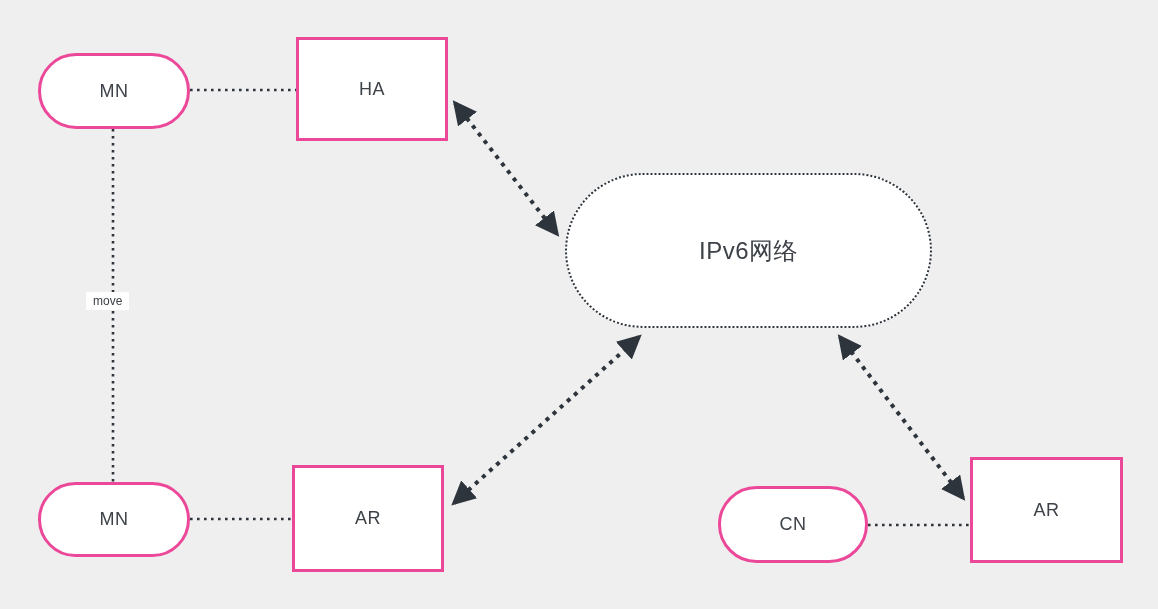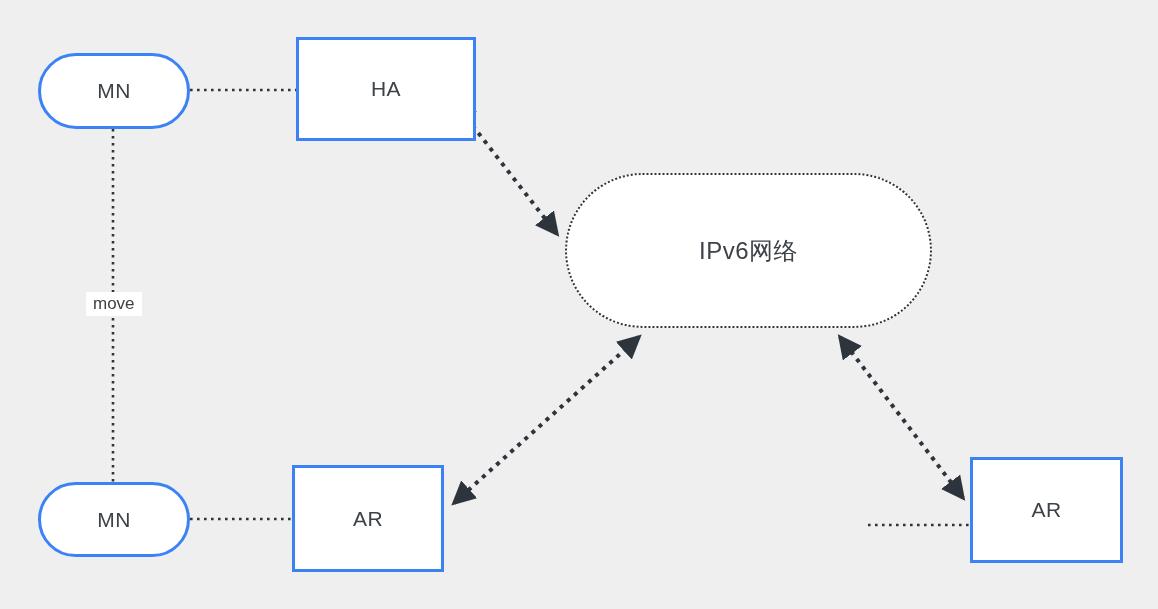--- a/index.html
+++ b/index.html
@@ -19,50 +19,50 @@
     position: absolute;
     left: 0;
     top: 0;
     width: 1158px;
     height: 609px;
   }
   .node {
     position: absolute;
     box-sizing: border-box;
     background: #ffffff;
-    border: 3px solid #3b82f6;
+    border: 3px solid #ec4899;
     display: flex;
     align-items: center;
     justify-content: center;
-    font-size: 21px;
+    font-size: 18px;
     color: #3d4248;
     letter-spacing: 0.5px;
   }
   .stadium {
     border-radius: 40px;
   }
   .cloud {
     border: 2.5px dotted #2e343c;
     border-radius: 78px;
     font-size: 24px;
   }
   .node-mn-top    { left: 38px;  top: 53px;  width: 152px; height: 76px; }
-  .node-ha        { left: 296px; top: 37px;  width: 180px; height: 104px; }
+  .node-ha        { left: 296px; top: 37px;  width: 152px; height: 104px; }
   .node-ipv6      { left: 565px; top: 173px; width: 367px; height: 155px; }
   .node-mn-bottom { left: 38px;  top: 482px; width: 152px; height: 75px; }
   .node-ar-left   { left: 292px; top: 465px; width: 152px; height: 107px; }
   .node-cn        { left: 718px; top: 486px; width: 150px; height: 77px; }
   .node-ar-right  { left: 970px; top: 457px; width: 153px; height: 106px; }
   .edge-label {
     position: absolute;
     left: 86px;
     top: 292px;
     background: #ffffff;
     padding: 2px 7px;
-    font-size: 17px;
+    font-size: 12px;
     color: #3d4248;
   }
 </style>
 </head>
 <body>
 
 <div class="canvas">
 
   <svg class="connector-layer" viewBox="0 0 1158 609" xmlns="http://www.w3.org/2000/svg">
     <defs>
@@ -97,20 +97,23 @@
   </div>
 
   <div class="node stadium node-mn-bottom">
     <span>MN</span>
   </div>
 
   <div class="node node-ar-left">
     <span>AR</span>
   </div>
 
+  <div class="node stadium node-cn">
+    <span>CN</span>
+  </div>
 
   <div class="node node-ar-right">
     <span>AR</span>
   </div>
 
   <div class="edge-label">move</div>
 
 </div>
 
 </body></html>

